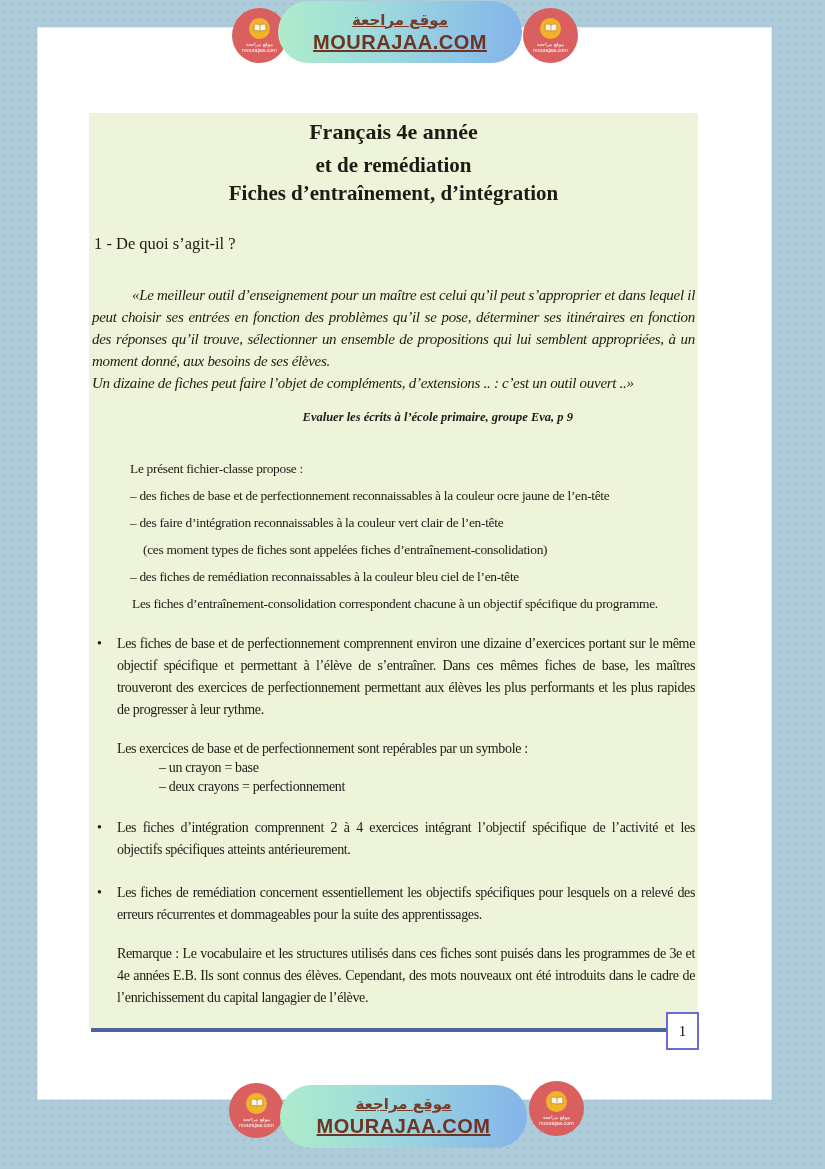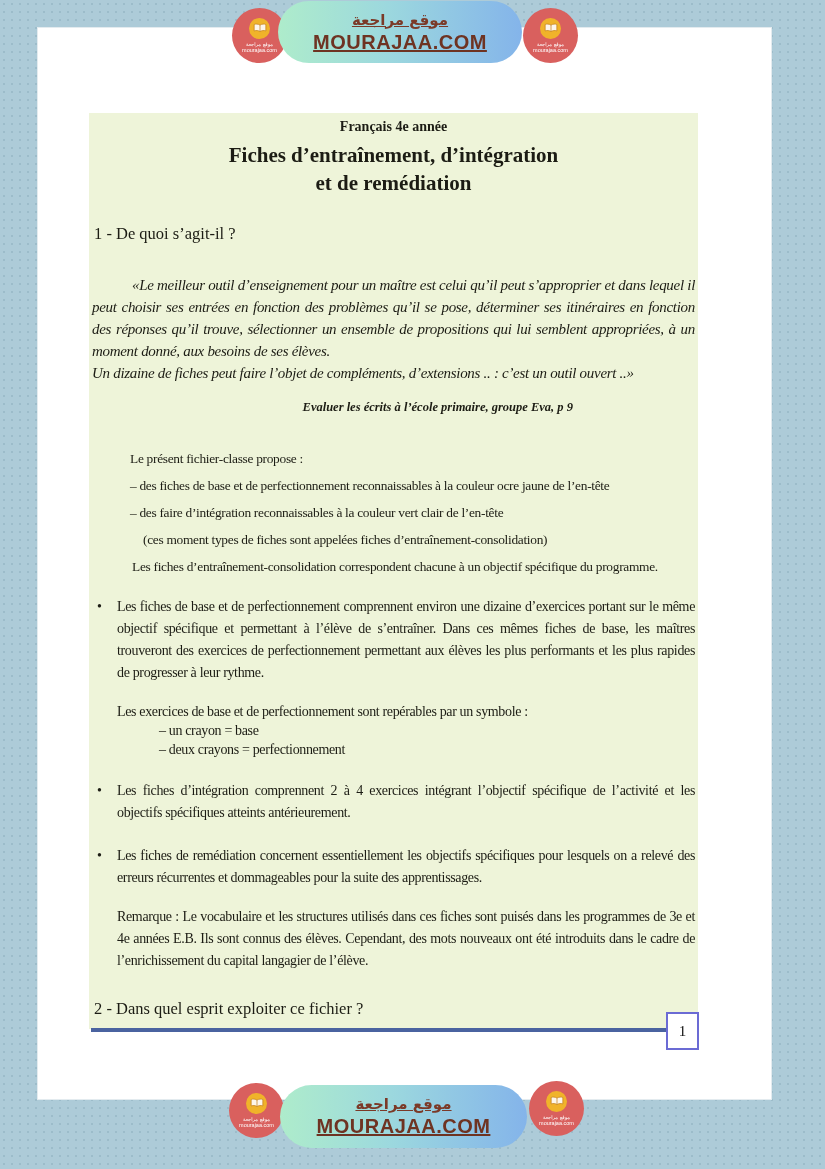--- a/index.html
+++ b/index.html
@@ -15,21 +15,21 @@
   
   .page{
     position:absolute;left:37px;top:27px;width:735px;height:1073px;
     background:#ffffff;border:1px solid #e3ebef;box-sizing:border-box;
   }
   .content{
     position:absolute;left:51px;top:85px;width:609px;height:916px;
     background:#eef4d9;box-sizing:border-box;padding:4px 3px;
     color:#1c1c14;overflow:hidden;
   }
-  .small-title{font-size:14px;font-weight:bold;text-align:center;margin:2px 0 6px 0;}
+  .small-title{font-size:22px;font-weight:bold;text-align:center;margin:2px 0 6px 0;}
   .big-title{font-size:21px;font-weight:bold;text-align:center;line-height:28px;margin:0;}
   .sec-heading{font-size:16.5px;font-weight:normal;text-align:left;margin:27px 0 0 2px;}
   .quote{
     font-style:italic;font-size:15px;line-height:22px;text-align:justify;
     margin:30px 0 0 0;letter-spacing:-0.3px;
   }
   .quote .p1{text-indent:40px;margin:0;}
   .quote .p2{margin:0;}
   .quote-source{
     font-style:italic;font-weight:bold;font-size:12.5px;
@@ -118,36 +118,37 @@
     </span>
     <span class="b-ar">موقع مراجعة</span>
     <span class="b-url">mourajaa.com</span>
   </div>
 
   <div class="page">
 
     <div class="content">
 
       <div class="small-title">Français 4e année</div>
+      <div class="big-title">et de remédiation</div>
       <div class="big-title">Fiches d’entraînement, d’intégration</div>
-      <div class="big-title">et de remédiation</div>
 
       <div class="sec-heading">1 - De quoi s’agit-il ?</div>
 
       <div class="quote">
         <p class="p1">«Le meilleur outil d’enseignement pour un maître est celui qu’il peut s’approprier et dans lequel il peut choisir ses entrées en fonction des problèmes qu’il se pose, déterminer ses itinéraires en fonction des réponses qu’il trouve, sélectionner un ensemble de propositions qui lui semblent appropriées, à un moment donné, aux besoins de ses élèves.</p>
         <p class="p2">Un dizaine de fiches peut faire l’objet de compléments, d’extensions .. : c’est un outil ouvert ..»</p>
       </div>
       <div class="quote-source">Evaluer les écrits à l’école primaire, groupe Eva, p 9</div>
 
       <div class="list-block">
         <div class="li">Le présent fichier-classe propose :</div>
         <div class="li">– des fiches de base et de perfectionnement reconnaissables à la couleur ocre jaune de l’en-tête</div>
         <div class="li">– des faire d’intégration reconnaissables à la couleur vert clair de l’en-tête</div>
         <div class="li li-indent">(ces moment types de fiches sont appelées fiches d’entraînement-consolidation)</div>
+        <div class="li">– des fiches de remédiation reconnaissables à la couleur bleu ciel de l’en-tête</div>
         <div class="li li-note">Les fiches d’entraînement-consolidation correspondent chacune à un objectif spécifique du programme.</div>
       </div>
 
       <div class="bullet-row body-text">
         <span class="bullet-dot">•</span>
         <span class="bullet-text">Les fiches de base et de perfectionnement comprennent environ une dizaine d’exercices portant sur le même objectif spécifique et permettant à l’élève de s’entraîner. Dans ces mêmes fiches de base, les maîtres trouveront des exercices de perfectionnement permettant aux élèves les plus performants et les plus rapides de progresser à leur rythme.</span>
       </div>
 
       <div class="symbols-block">
         <div>Les exercices de base et de perfectionnement sont repérables par un symbole :</div>

